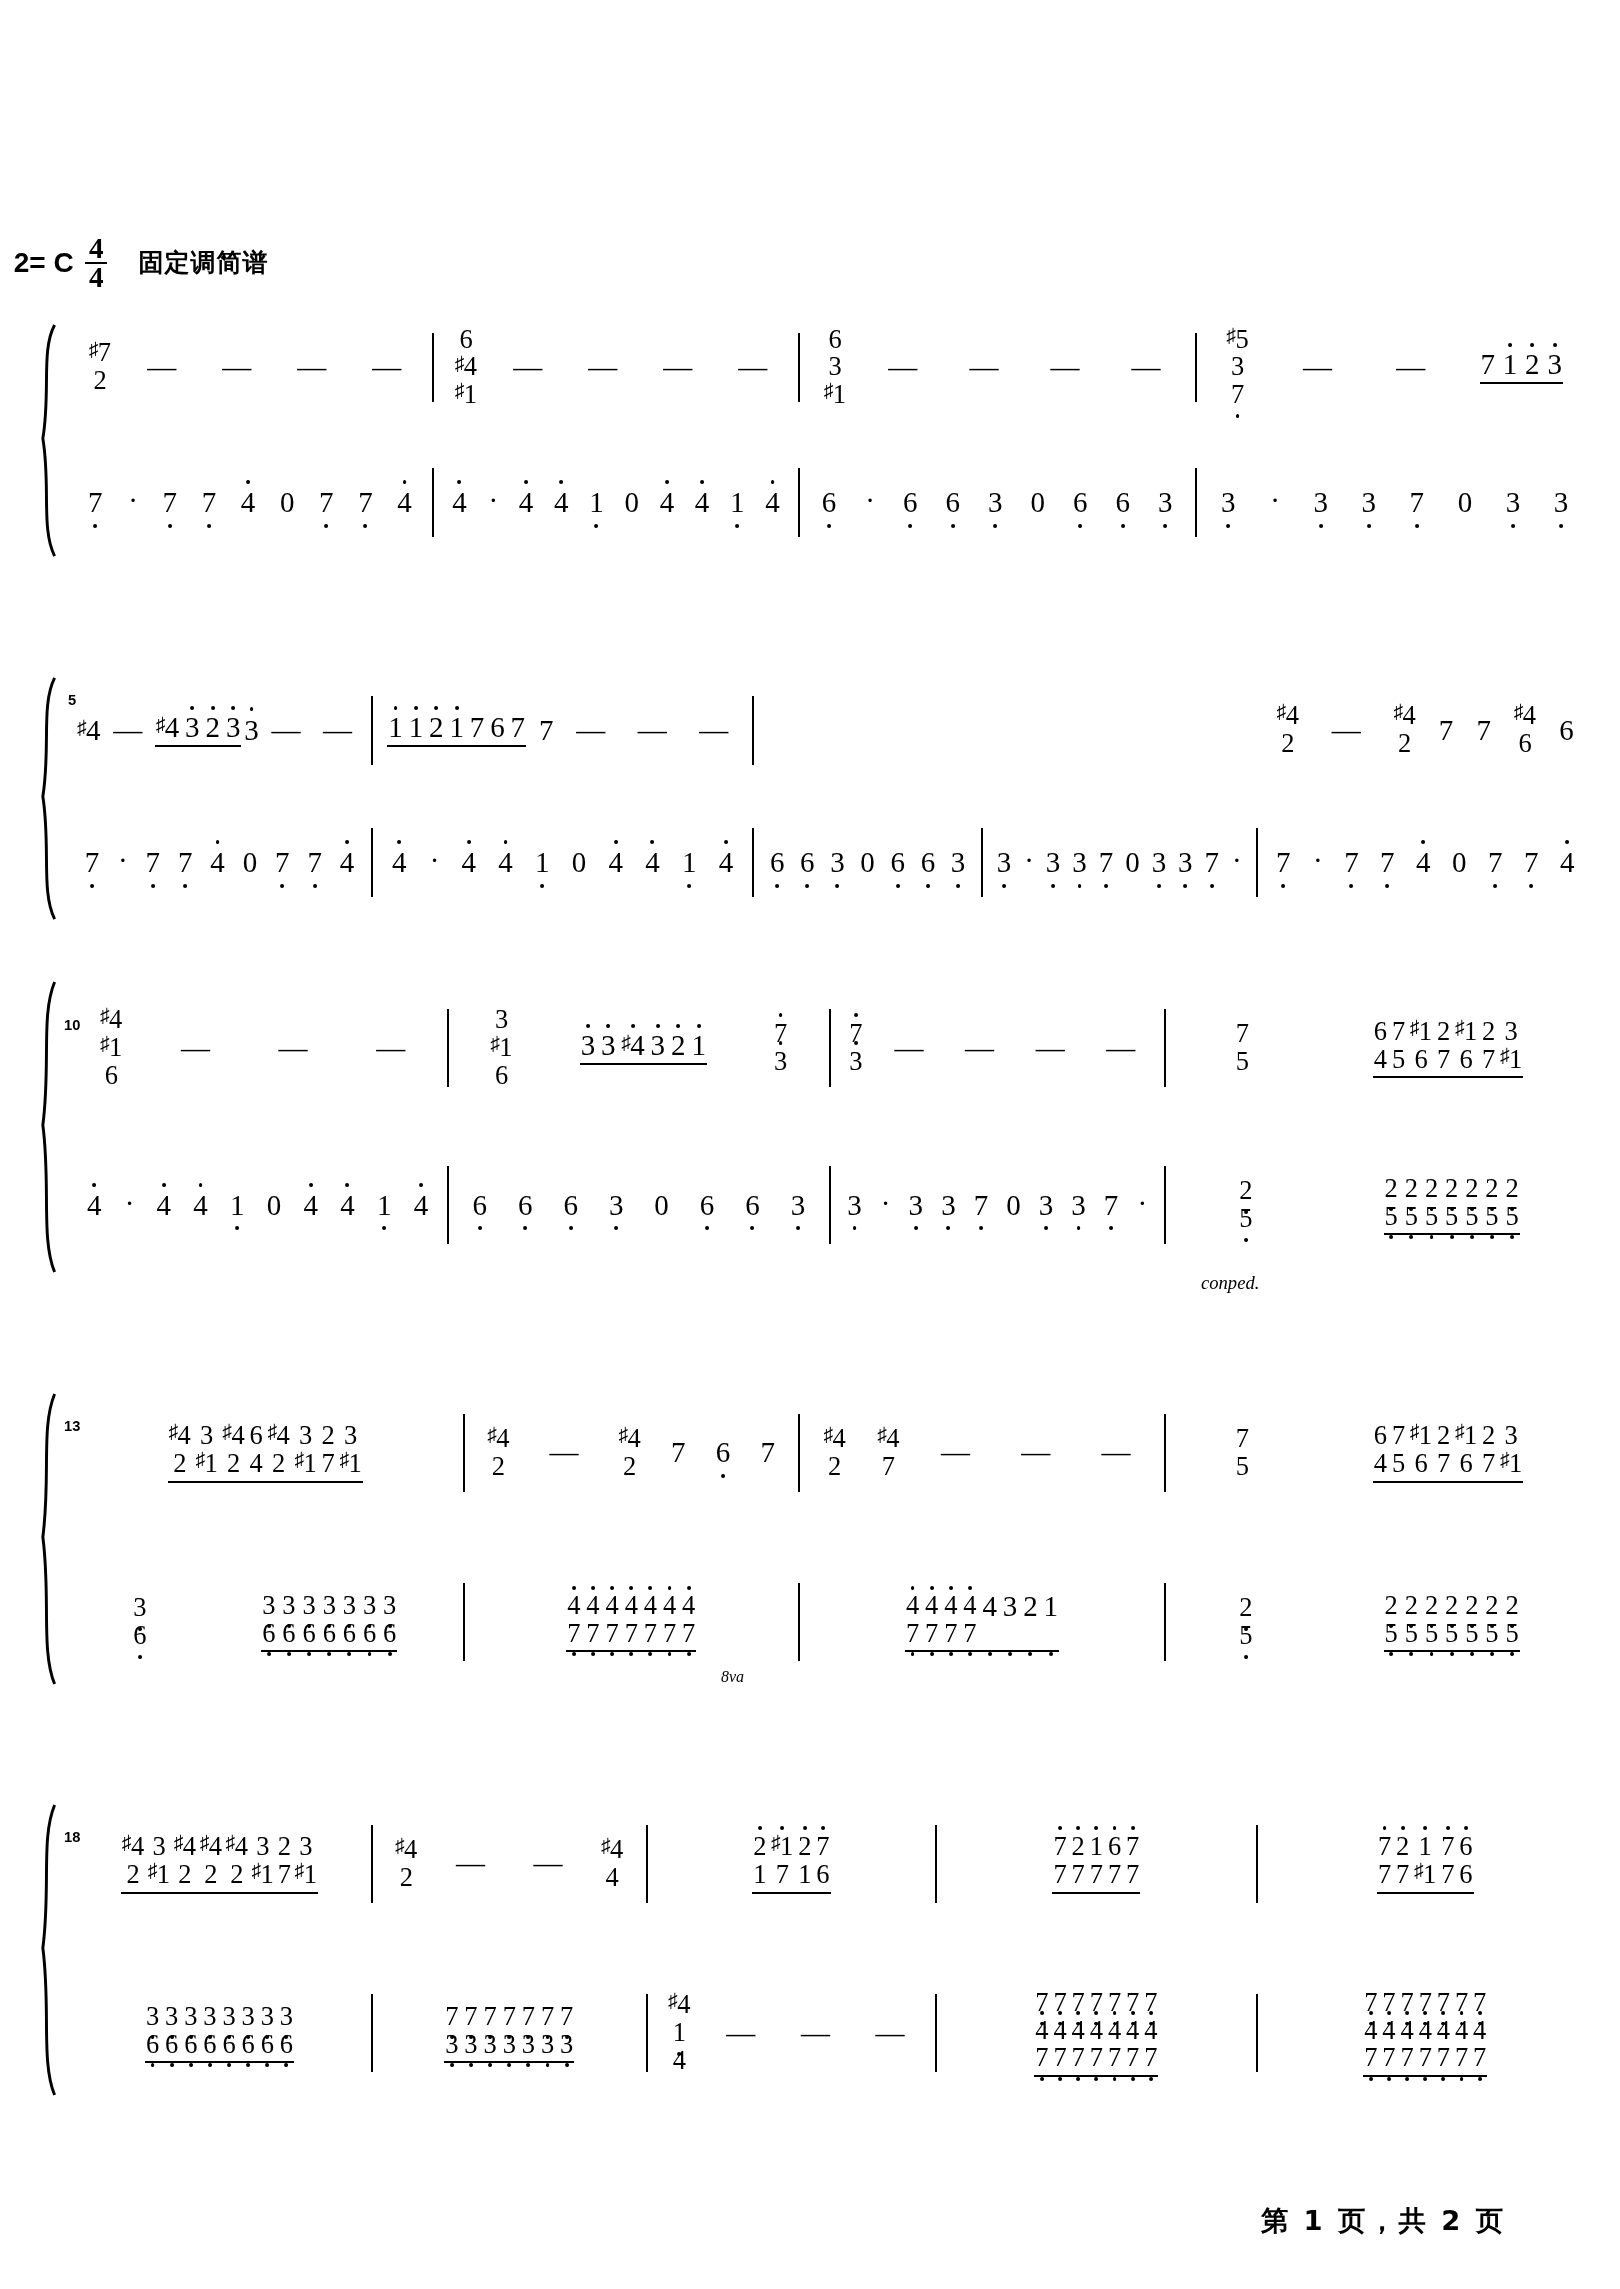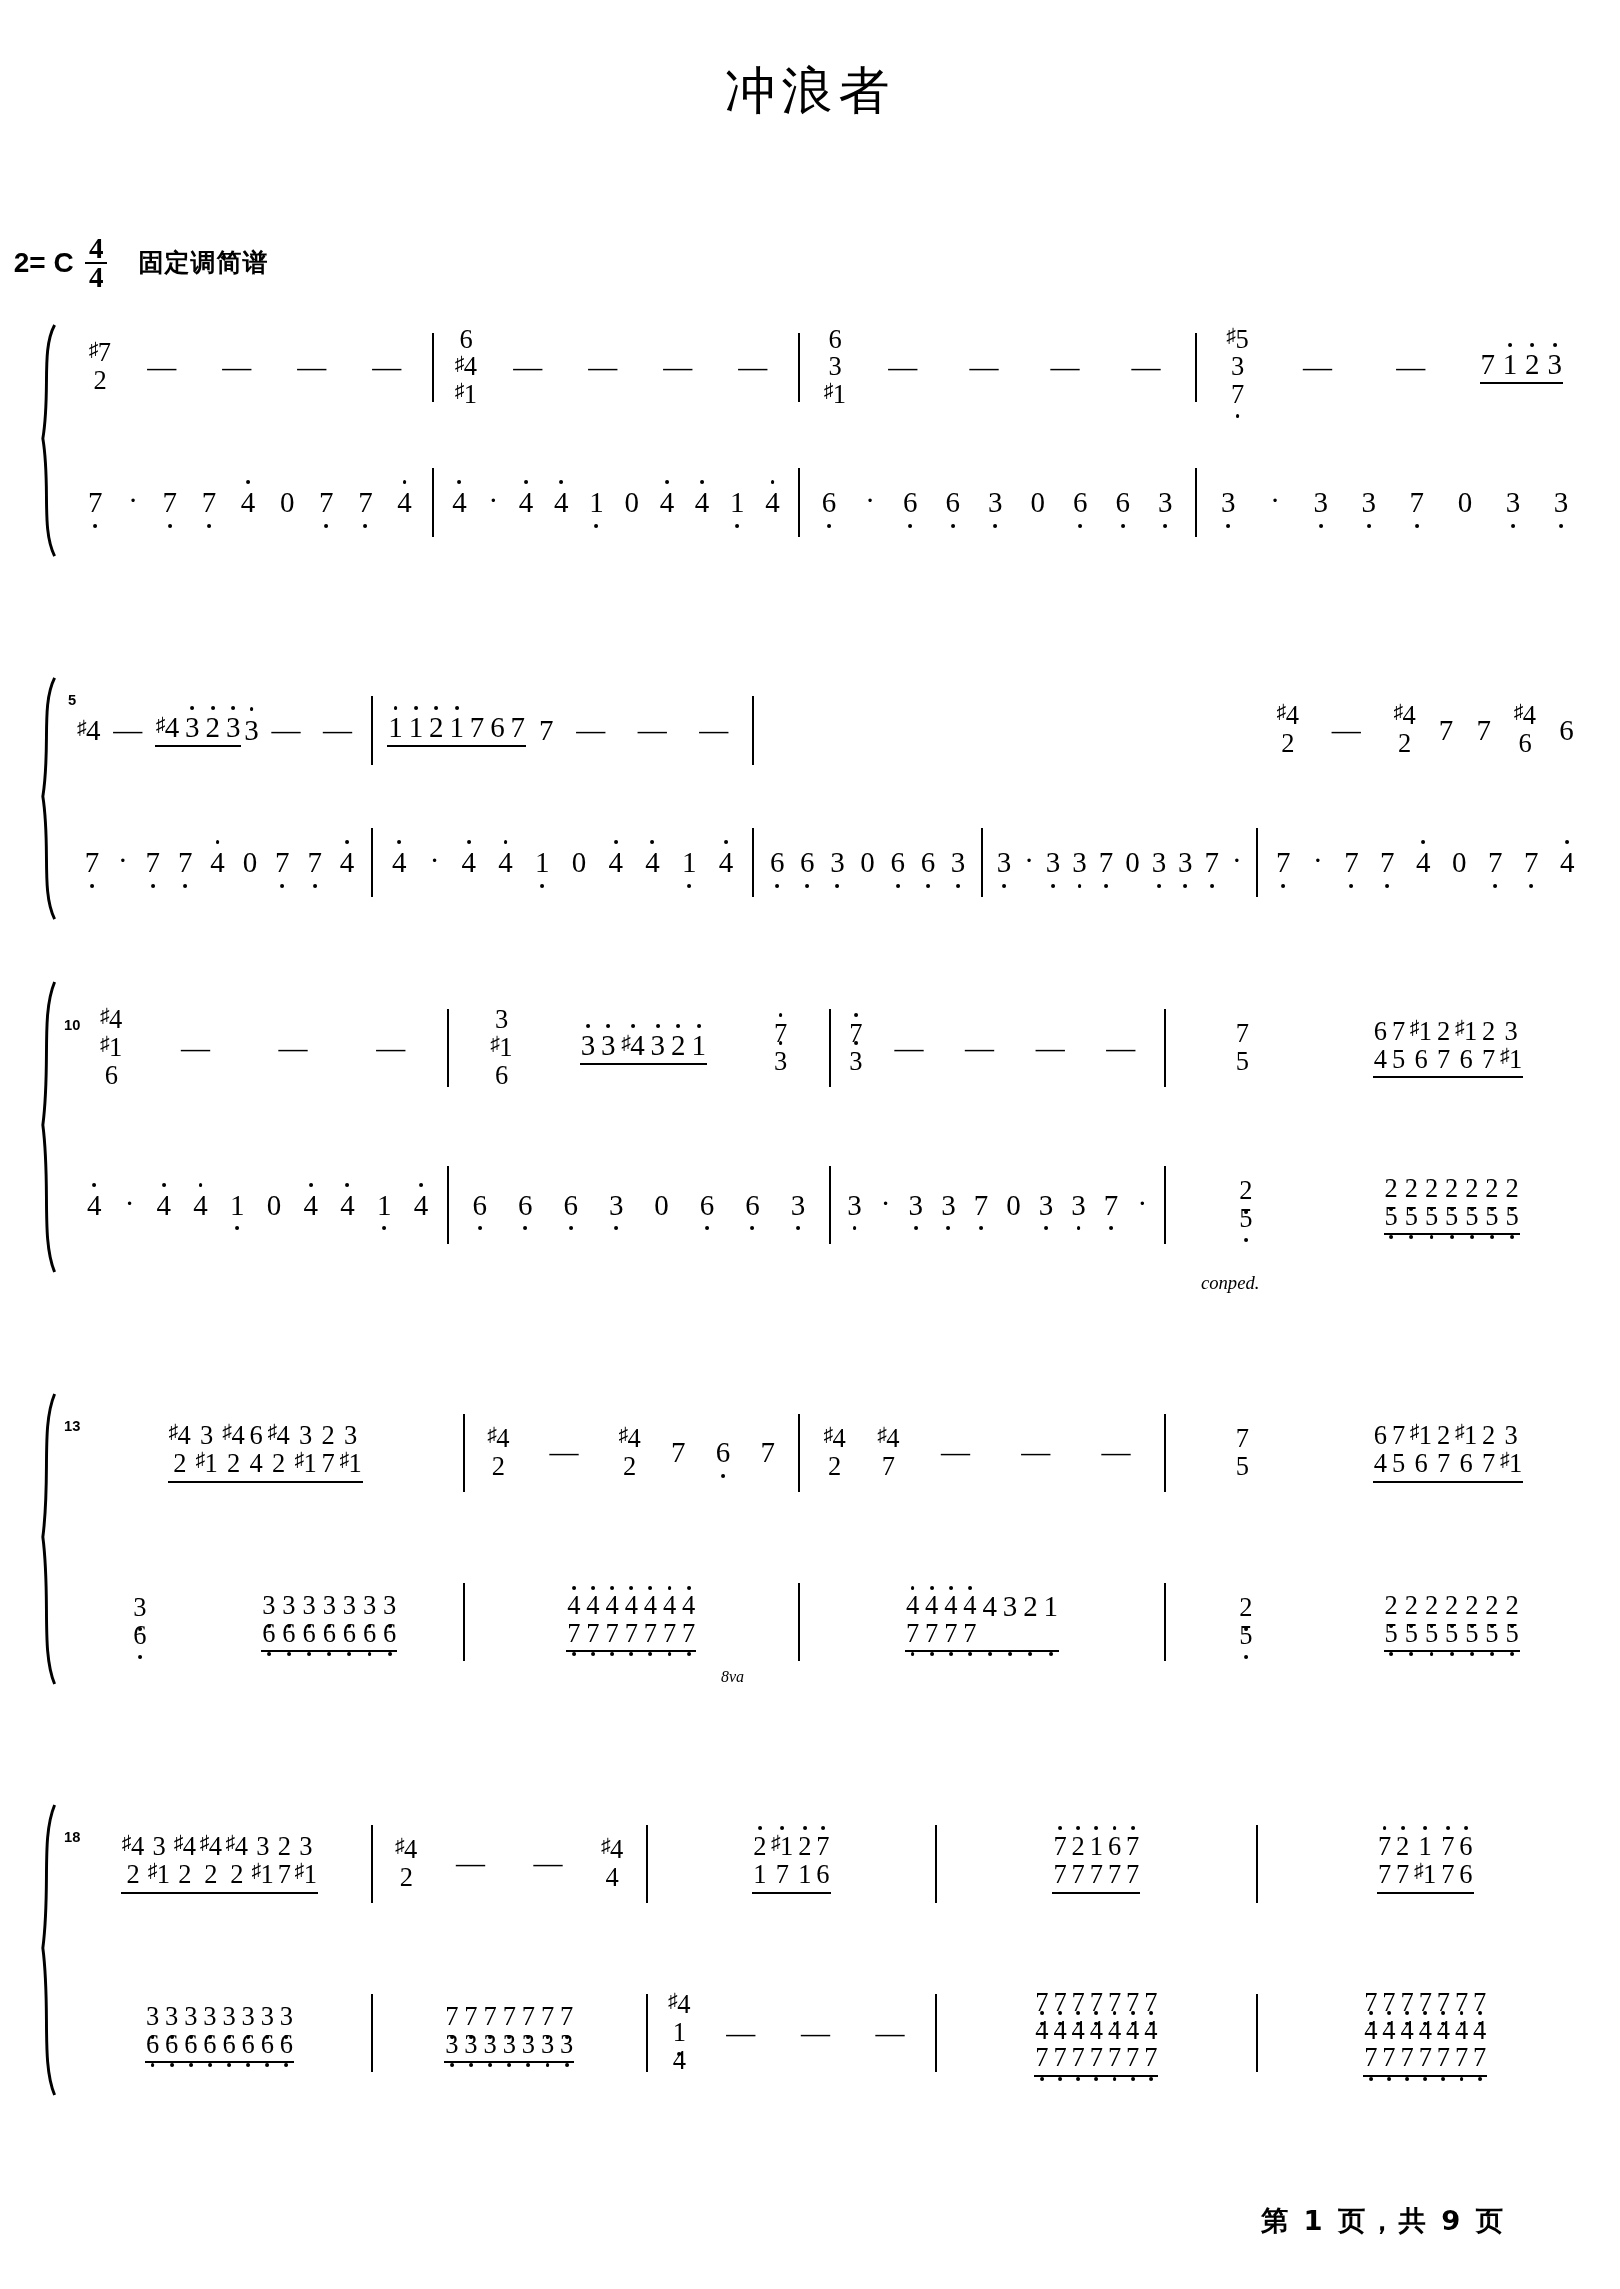--- a/index.html
+++ b/index.html
@@ -209,21 +209,20 @@
     font-size: 27.4px;
     font-weight: 700;
     letter-spacing: 2.9px;
   }
 </style>
 </head>
 <body>
 
 <div class="page">
 
-  <div class="title">冲浪者</div>
 
   <div class="meta">
     <span class="key">2= C</span>
     <span class="meter">
       <span class="num">4</span>
       <span style="display:block;width:21.6px;height:2px;background:#000;"></span>
       <span class="den">4</span>
     </span>
     <span class="mode">固定调简谱</span>
   </div>
@@ -1177,16 +1176,16 @@
                 <span class="nt small dotdn">7</span>
                 <span class="nt small dotdn sh">4</span>
                 <span class="nt small dotdn">7</span>
               </span>
           </span>
         </span>
       </div>
     </div>
   </div>
 
-  <div class="footer">第 1 页，共 9 页</div>
+  <div class="footer">第 1 页，共 2 页</div>
 
 </div>
 
 
 </body></html>

